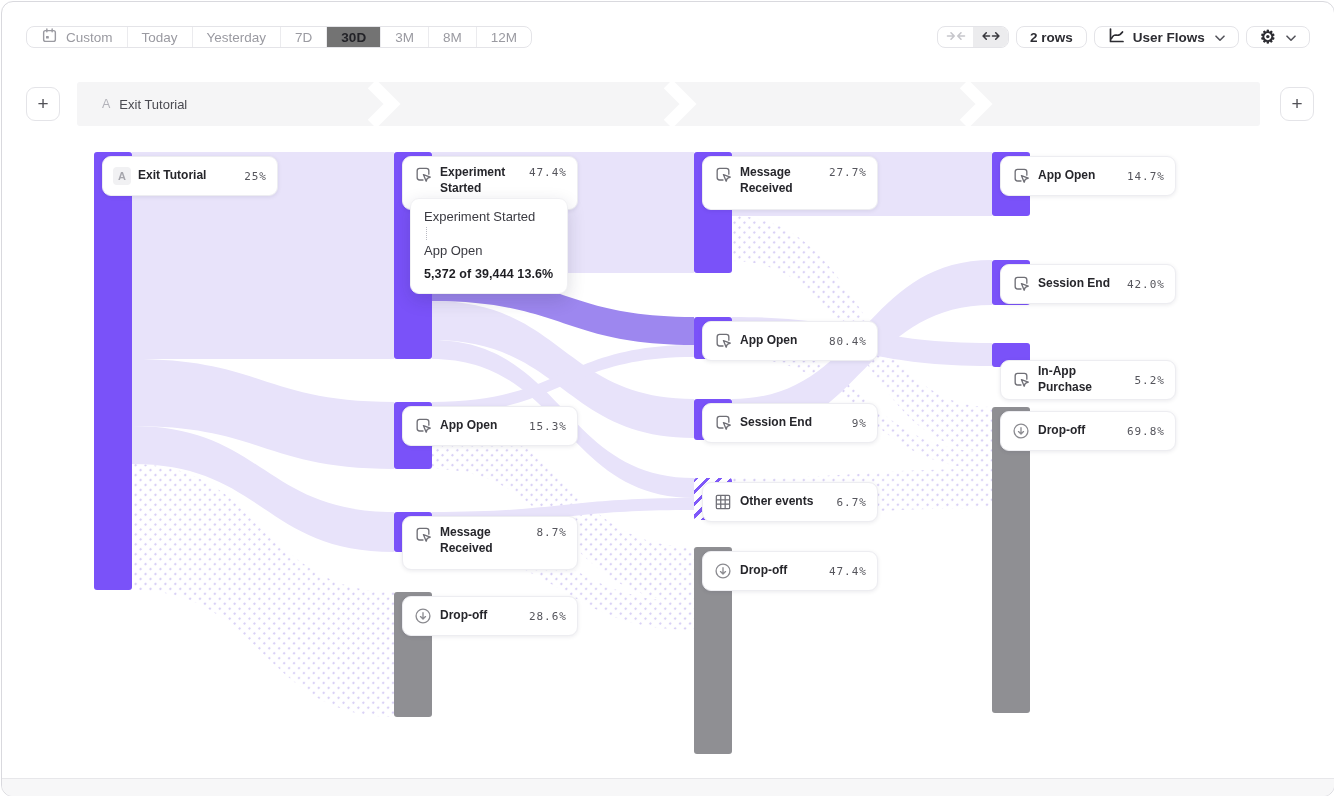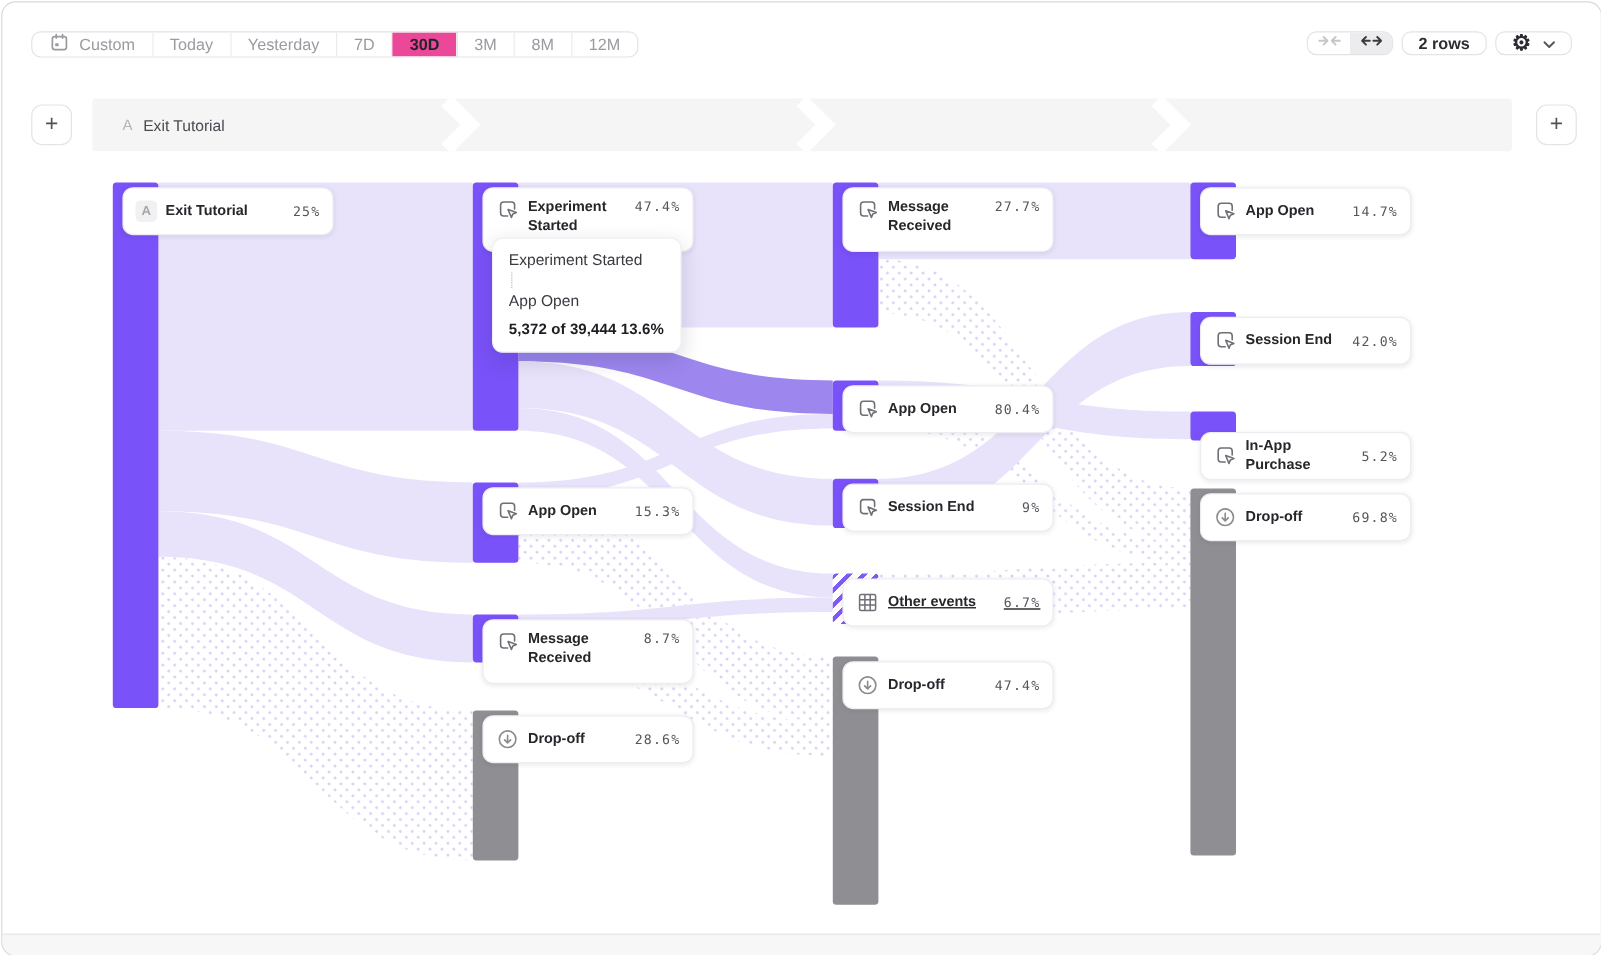--- a/index.html
+++ b/index.html
@@ -4,21 +4,21 @@
 <style>
   html,body{margin:0;padding:0;background:#fff;}
   body{font-family:"Liberation Sans",sans-serif;-webkit-font-smoothing:antialiased;}
   .window{position:relative;width:1332px;height:794px;margin:1px;border:1px solid #d9d9de;border-radius:12px;background:#fff;overflow:hidden;}
 
   
   .toolbar{position:absolute;top:24px;left:24px;right:24px;height:34px;display:flex;justify-content:space-between;align-items:flex-start;z-index:60;}
   .seg{display:flex;border:1px solid #e4e4e8;border-radius:8px;overflow:hidden;background:#fff;}
   .seg-item{display:flex;align-items:center;gap:8px;padding:0 14px;font-size:13.5px;color:#9a9aa1;border-right:1px solid #ebebee;cursor:pointer;white-space:nowrap;}
   .seg-item:last-child{border-right:none;}
-  .seg-item.active{background:#ec4899;color:#232328;font-weight:700;}
+  .seg-item.active{background:#737373;color:#232328;font-weight:700;}
   .right-controls{display:flex;gap:7px;}
   .btn{display:flex;align-items:center;gap:8px;padding:0 13px;border:1px solid #e4e4e8;border-radius:8px;background:#fff;font-size:13.5px;font-weight:600;color:#2c2c32;cursor:pointer;white-space:nowrap;}
   .arrows-seg{display:flex;border:1px solid #e4e4e8;border-radius:8px;overflow:hidden;background:#fff;}
   .arrows-cell{width:35px;display:flex;align-items:center;justify-content:center;cursor:pointer;}
   .arrows-cell.on{background:#ececee;}
   .chev{margin-left:2px;}
 
   
   .step-add{position:absolute;top:85px;width:32px;height:32px;border:1px solid #e4e4e8;border-radius:9px;background:#fff;display:flex;align-items:center;justify-content:center;font-size:19px;font-weight:400;color:#515157;cursor:pointer;z-index:60;}
   .step-add.left{left:24px;} .step-add.right{left:1278px;}
@@ -167,21 +167,21 @@
         <span class="nicon">
           <svg width="20" height="20" viewBox="0 0 24 24" fill="none" stroke="#6f6f76" stroke-width="1.6" stroke-linecap="round" stroke-linejoin="round">
             <path d="M19 11V7a3 3 0 0 0-3-3H8a3 3 0 0 0-3 3v8a3 3 0 0 0 3 3h4"></path>
             <path d="M12.5 11.5l8.2 3.1-3.5 1.4-1.4 3.5z"></path>
           </svg>
         </span>
         <span class="nlabel">Session End</span>
         <span class="nvalue">9%</span>
       </div>
       <div class="fbar other" style="left: 692px; top: 476px; height: 42px;"></div>
-      <div class="node-card l1" style="left: 700px; top: 480px; text-decoration: underline;">
+      <div class="node-card l1" style="left: 700px; top: 480px;">
         <span class="nicon">
           <svg width="20" height="20" viewBox="0 0 24 24" fill="none" stroke="#6f6f76" stroke-width="1.5">
             <rect x="4" y="4" width="16" height="16" rx="1.5"></rect>
             <path d="M4 9.3h16M4 14.6h16M9.3 4v16M14.6 4v16"></path>
           </svg>
         </span>
         <span class="nlabel">Other events</span>
         <span class="nvalue">6.7%</span>
       </div>
       <div class="fbar dropoff" style="left: 692px; top: 545px; height: 207px;"></div>
@@ -288,20 +288,34 @@
           <span>
             <svg width="20" height="12" viewBox="0 0 20 12" fill="none" stroke="#3a3a40" stroke-width="1.6" stroke-linecap="round" stroke-linejoin="round">
               <path d="M8.5 6h-6M5.3 2.8L2.1 6l3.2 3.2"></path>
                 <path d="M11.5 6h6M14.7 2.8L17.9 6l-3.2 3.2"></path>
             </svg>
           </span>
         </div>
       </div>
       <div class="btn">
         <span>2 rows</span>
+      </div>
+      <div class="btn">
+        <span>
+          <svg width="17" height="17" viewBox="0 0 17 17" fill="none" stroke="#2c2c32" stroke-width="1.7" stroke-linecap="round" stroke-linejoin="round">
+            <path d="M2.5 2v12.5H15"></path>
+              <path d="M3.5 11.5c3.5-7.5 6 .8 11-6.5"></path>
+          </svg>
+        </span>
+        <span>User Flows</span>
+        <span class="chev">
+          <svg width="10" height="7" viewBox="0 0 10 7" fill="none" stroke="#55555c" stroke-width="1.6" stroke-linecap="round" stroke-linejoin="round">
+              <path d="M1 1.2L5 5.2l4-4"></path>
+            </svg>
+        </span>
       </div>
       <div class="btn">
         <span style="font-size:18px;line-height:1;">⚙</span>
         <span class="chev">
           <svg width="10" height="7" viewBox="0 0 10 7" fill="none" stroke="#55555c" stroke-width="1.6" stroke-linecap="round" stroke-linejoin="round">
               <path d="M1 1.2L5 5.2l4-4"></path>
             </svg>
         </span>
       </div>
     </div>

